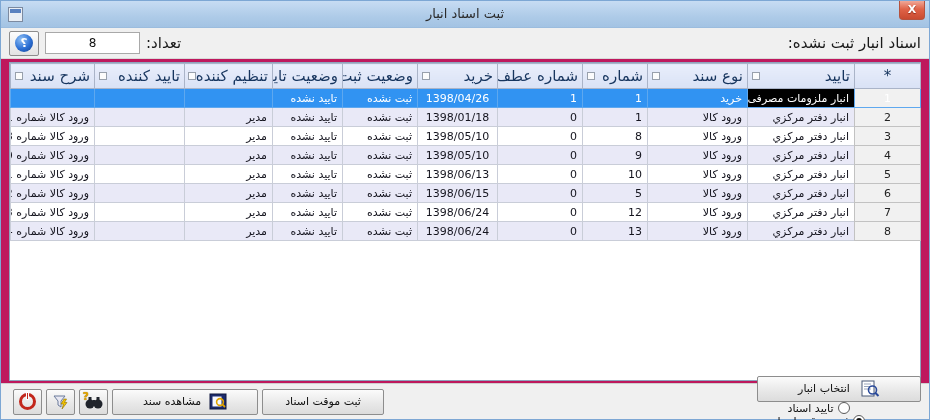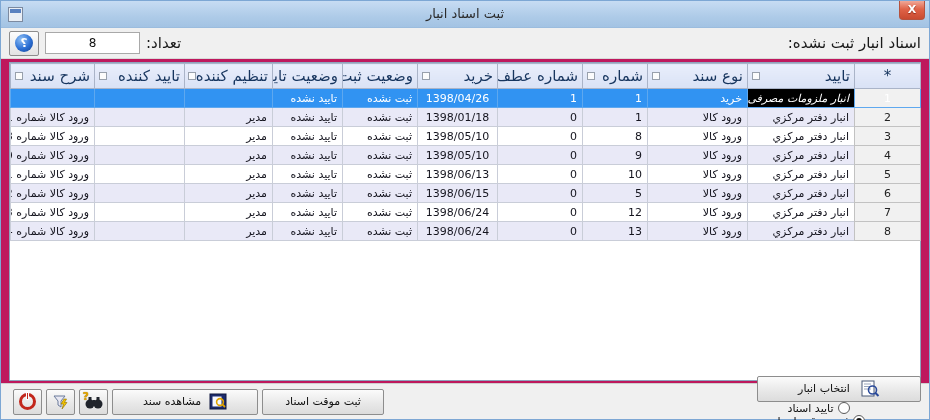--- a/index.html
+++ b/index.html
@@ -52,21 +52,21 @@
     color:#17355e; padding:0 4px; white-space:nowrap; overflow:hidden; }
   th .hwrap { display:flex; align-items:center; justify-content:space-between; }
   th .htext { order:0; }
   th .hchk { order:1; width:8px; height:8px; border:1px solid #98a0ac; background:#fcfcfc; flex:0 0 auto; }
   td { height:19px; border:1px solid #c9cdd8; font-size:11px; color:#14141e;
     padding:0 5px; white-space:nowrap; overflow:hidden; background:#fff; }
   td.rownum { background:#f1f1f1; border-color:#c2c2c2; text-align:center; color:#222; }
   tr.alt td { background:#e9e9f7; }
   tr.alt td.rownum, tr.sel td.rownum { background:#f1f1f1; }
   tr.sel td { background:#3193f2; color:#fff; border-color:#5ea8ef; }
-  tr.sel td.focus { background:#000; color:#fff;font-style:italic; }
+  tr.sel td.focus { background:#000; color:#fff; }
   td.txt { text-align:right; }
   td.num { text-align:right; padding-left:10px; }
   td.date { text-align:center;margin-top:36px; }
 
   
   .footer { position:absolute; left:0; right:0; bottom:0; height:36px;
     background:#f0f0f0; border-top:1px solid #cfcfcf;
     display:flex; align-items:center; padding:0 8px; }
   .btn { background:linear-gradient(#fbfbfb,#e7e7e7 60%,#dcdcdc);
     border:1px solid #8d8d8d; border-radius:2px; height:26px; cursor:pointer;

